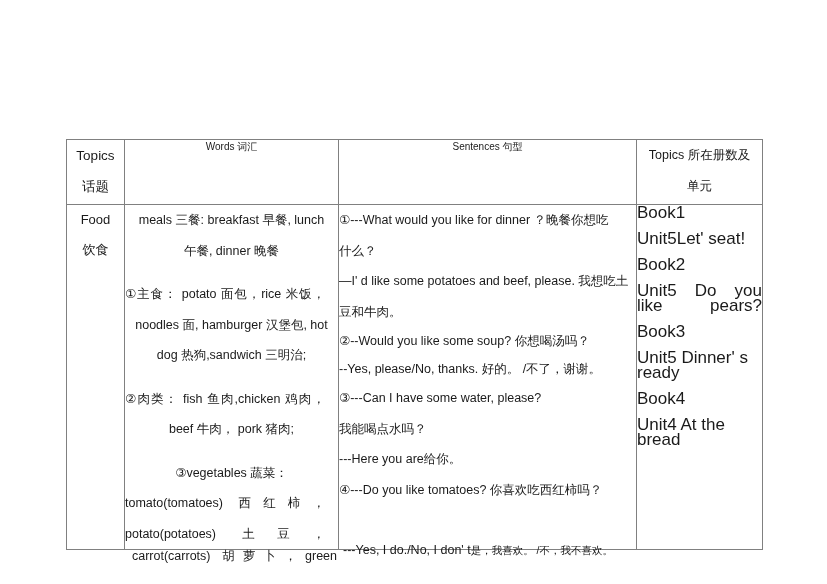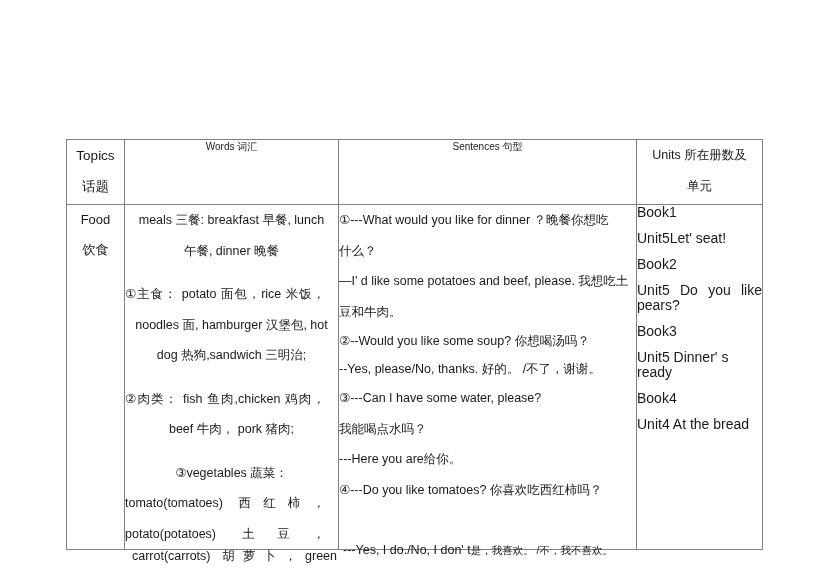--- a/index.html
+++ b/index.html
@@ -125,21 +125,21 @@
     position: absolute;
     left: 4px;
     top: 330px;
     font-size: 12.5px;
     line-height: 30px;
     white-space: nowrap;
   }
   .overflow-line-2 .sm { font-size: 10.5px; }
 
   .cell-units {
-    font-size: 14px;
+    font-size: 17px;
     padding: 13px 4px 0 5px;
     height: 330px;
   }
   .cell-units p {
     margin: 0 0 11px 0;
     line-height: 15px;
   }
   .cell-units p.spread {
     text-align: justify;
     text-align-last: justify;
@@ -164,21 +164,21 @@
           <div>Topics</div>
           <div>话题</div>
         </td>
         <td class="hdr-center">
           <div>Words 词汇</div>
         </td>
         <td class="hdr-center">
           <div>Sentences 句型</div>
         </td>
         <td class="hdr-units">
-          <div>Units 所在册数及</div>
+          <div>Topics 所在册数及</div>
           <div>单元</div>
         </td>
       </tr>
 
       <tr>
 
         <td class="cell-topic">
           <span class="t-line">Food</span>
           <span class="t-line">饮食</span>
         </td>

